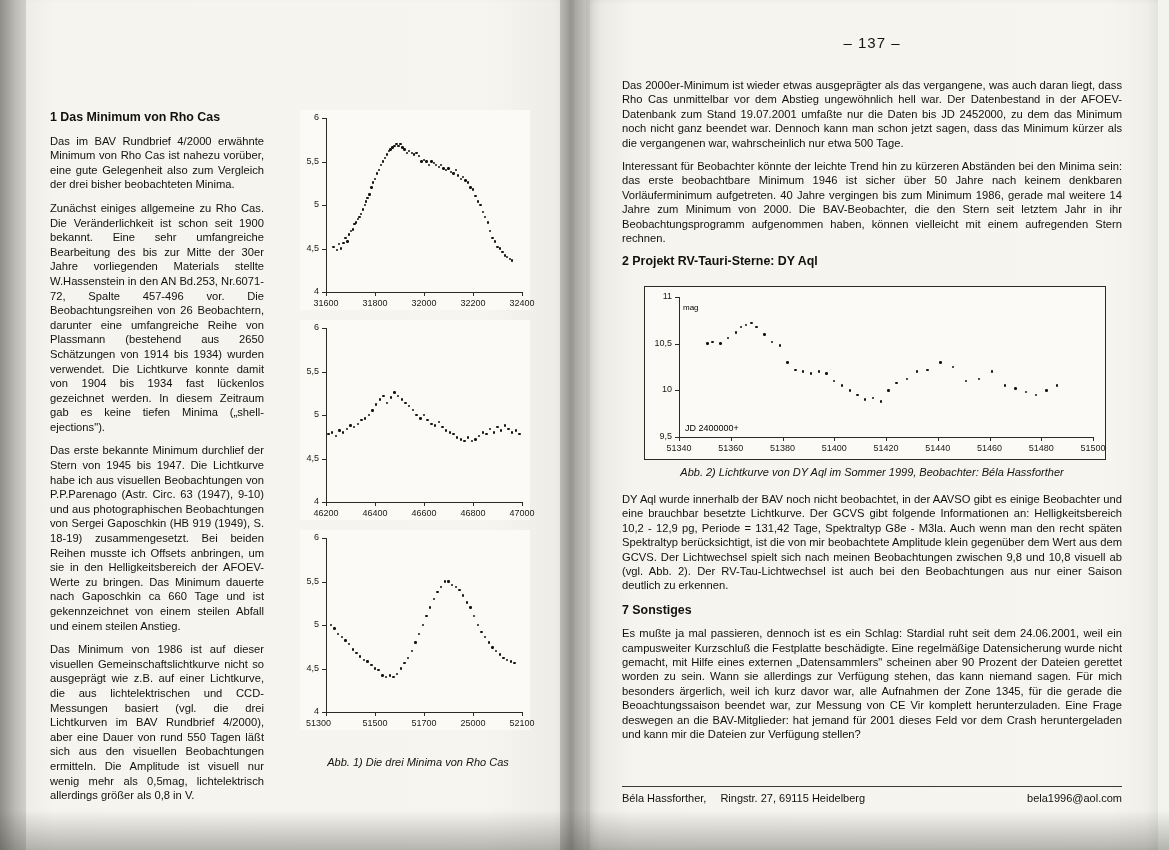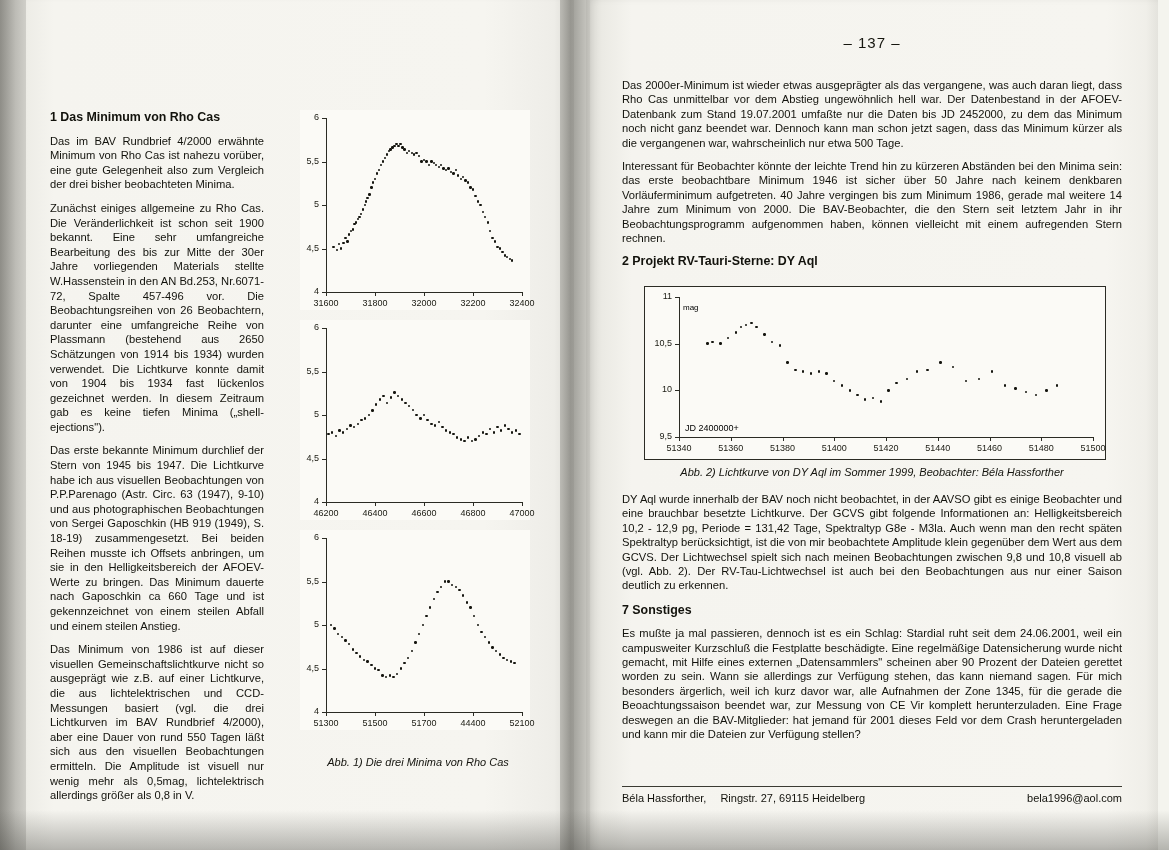--- a/index.html
+++ b/index.html
@@ -330,27 +330,27 @@
         <div class="dot" style="left: 169.075px; top: 111.9px;"></div>
         <div class="dot" style="left: 172.75px; top: 115.38px;"></div>
         <div class="dot" style="left: 176.425px; top: 118.86px;"></div>
         <div class="dot" style="left: 180.1px; top: 120.6px;"></div>
         <div class="dot" style="left: 183.775px; top: 122.34px;"></div>
         <div class="dot" style="left: 187.45px; top: 124.08px;"></div>
       </div>
       <div class="axis-line" style="left: 26px; top: 8px; width: 1px; height: 174px;"></div>
       <div class="axis-line" style="left: 26px; top: 182px; width: 196px; height: 1px;"></div>
       <div class="tick" style="left: 26px; top: 182px; width: 1px; height: 4px;"></div>
-      <div class="xlab" style="left: 6px; top: 188px; width: 40px; text-align: center;">51300</div>
+      <div class="xlab" style="left: 6px; top: 188px; width: 40px; ">51300</div>
       <div class="tick" style="left: 75px; top: 182px; width: 1px; height: 4px;"></div>
       <div class="xlab" style="left: 55px; top: 188px; width: 40px; text-align: center;">51500</div>
       <div class="tick" style="left: 124px; top: 182px; width: 1px; height: 4px;"></div>
       <div class="xlab" style="left: 104px; top: 188px; width: 40px; text-align: center;">51700</div>
       <div class="tick" style="left: 173px; top: 182px; width: 1px; height: 4px;"></div>
-      <div class="xlab" style="left: 153px; top: 188px; width: 40px; text-align: center;">44400</div>
+      <div class="xlab" style="left: 153px; top: 188px; width: 40px; text-align: center;">25000</div>
       <div class="tick" style="left: 222px; top: 182px; width: 1px; height: 4px;"></div>
       <div class="xlab" style="left: 202px; top: 188px; width: 40px; text-align: center;">52100</div>
       <div class="tick" style="left: 22px; top: 182px; width: 4px; height: 1px;"></div>
       <div class="ylab" style="left: 0px; top: 176px; width: 19px; text-align: right;">4</div>
       <div class="tick" style="left: 22px; top: 138.5px; width: 4px; height: 1px;"></div>
       <div class="ylab" style="left: 0px; top: 132.5px; width: 19px; text-align: right;">4,5</div>
       <div class="tick" style="left: 22px; top: 95px; width: 4px; height: 1px;"></div>
       <div class="ylab" style="left: 0px; top: 89px; width: 19px; text-align: right;">5</div>
       <div class="tick" style="left: 22px; top: 51.5px; width: 4px; height: 1px;"></div>
       <div class="ylab" style="left: 0px; top: 45.5px; width: 19px; text-align: right;">5,5</div>

